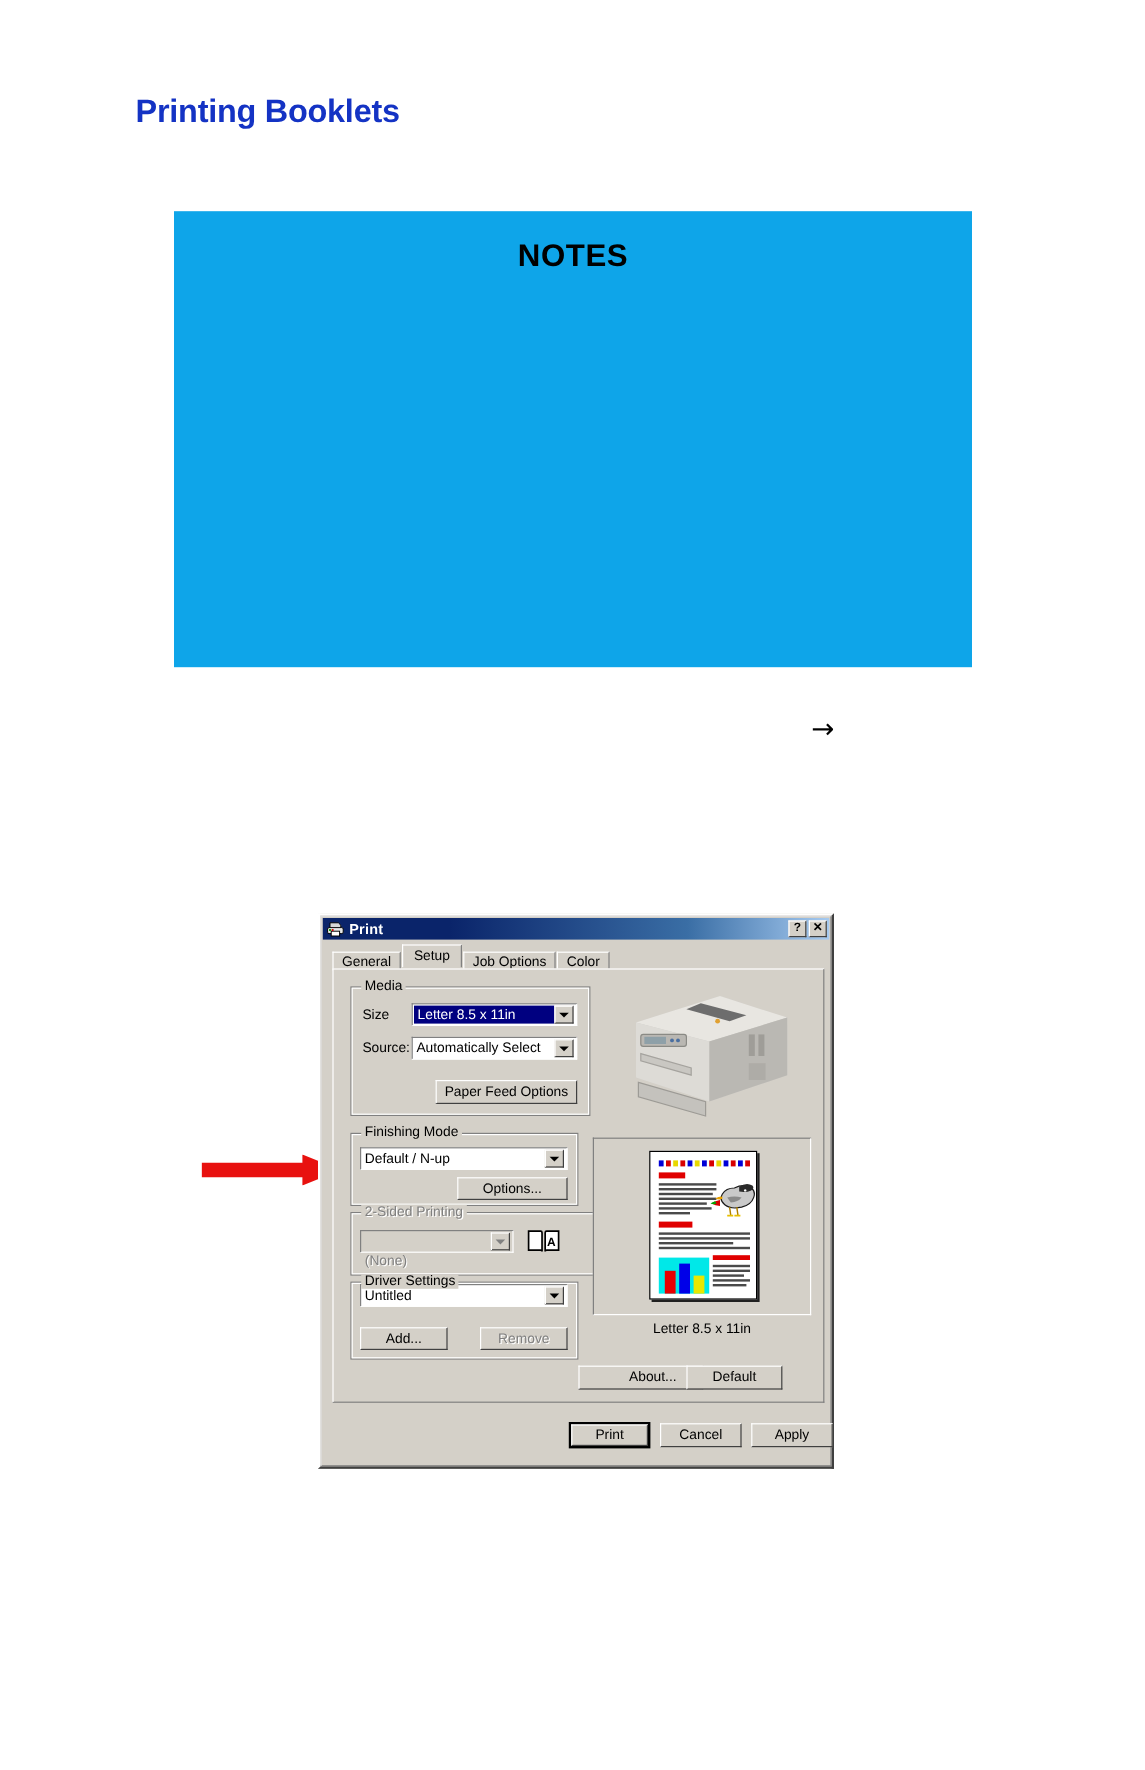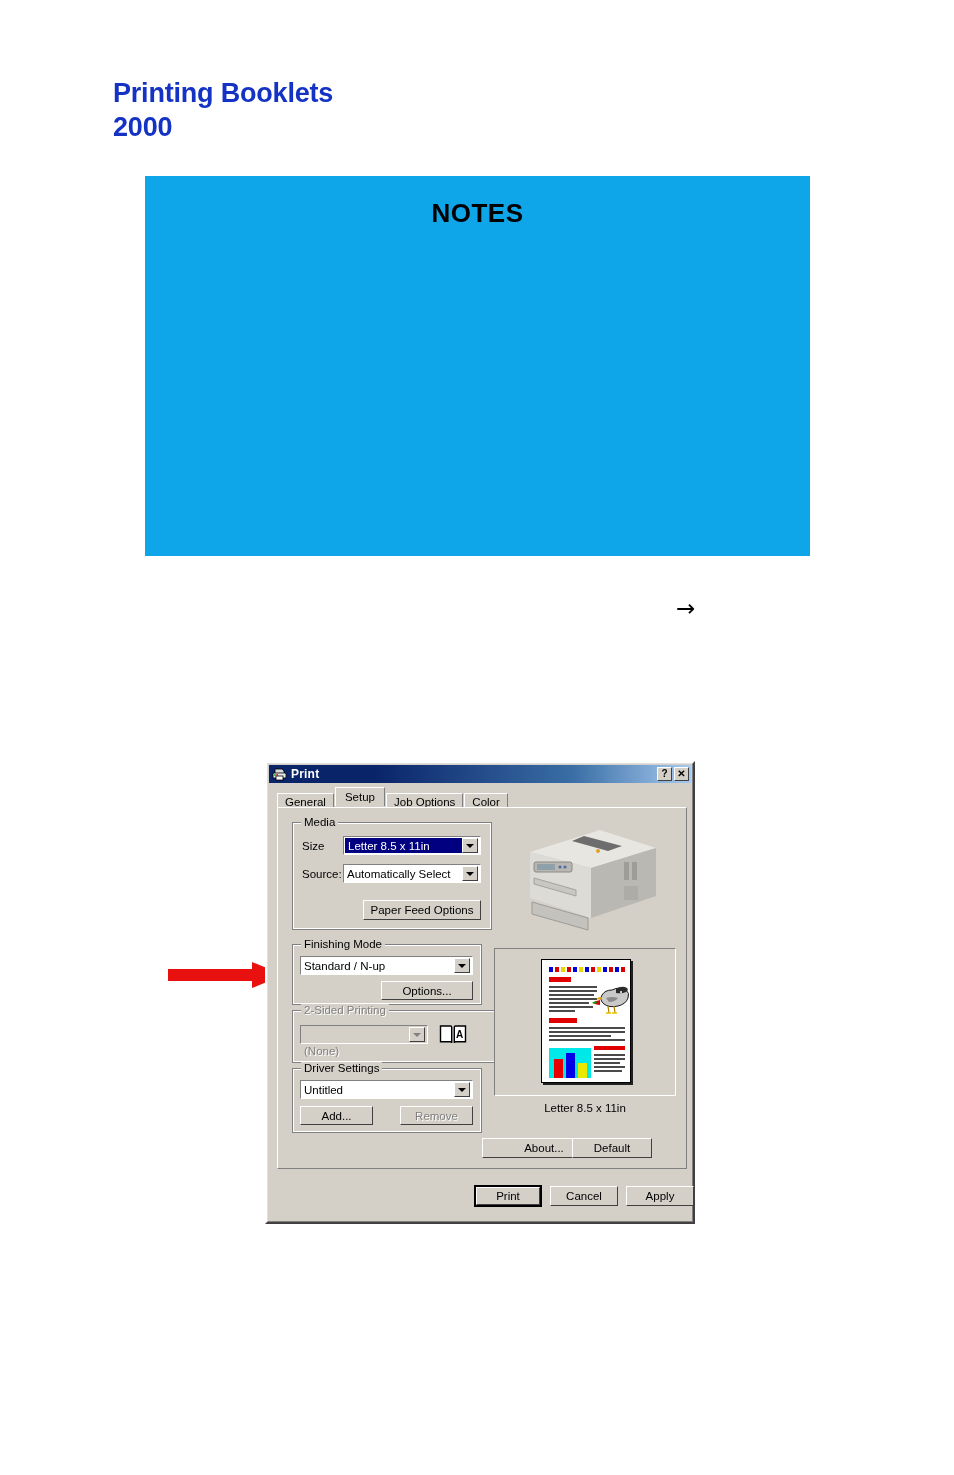--- a/index.html
+++ b/index.html
@@ -186,21 +186,20 @@
   .pv-sq { position:absolute; width:4px; height:5px; }
   .pv-bar { position:absolute; }
   .pv-line { position:absolute; height:2px; background:#707070; }
   .pv-line.dark { background:#4a4a4a; }
 </style>
 </head>
 <body>
 
 <div class="doc-title">
   <span>Printing Booklets</span>
-  <span class="line2">2000</span>
 </div>
 
 <div class="notes-box">
   <div class="notes-title">NOTES</div>
 </div>
 
 <div class="inline-arrow">→</div>
 
 <svg class="callout-arrow" viewBox="0 0 116 26">
   <path d="M0 7 H84 V0 L116 13 L84 26 V19 H0 Z" fill="#e8110f"></path>
@@ -248,21 +247,21 @@
         <span class="cbtn">
             <i class="tri"></i>
           </span>
       </div>
       <div class="btn" style="left:70px; top:77px; width:118px; height:20px;">Paper Feed Options</div>
     </div>
 
     <div class="grp" style="left:14px; top:136px; width:190px; height:61px;">
       <span class="grp-label">Finishing Mode</span>
       <div class="combo" style="left:7px; top:11px; width:173px;">
-        <span class="val">Standard / N-up</span>
+        <span class="val">Default / N-up</span>
         <span class="cbtn">
             <i class="tri"></i>
           </span>
       </div>
       <div class="btn" style="left:88px; top:36px; width:92px; height:19px;">Options...</div>
     </div>
 
     <div class="grp" style="left:14px; top:202px; width:206px; height:53px;">
       <span class="grp-label disabled">2-Sided Printing</span>
       <div class="combo disabled" style="left:7px; top:14px; width:128px;">
@@ -273,21 +272,21 @@
       </div>
       <svg class="book-icon" style="left:146px; top:12px;" width="28" height="22" viewBox="0 0 28 22">
         <path d="M1.5 3 h10 q1.2 0 1.2 1.2 V20 q0-1.2-1.2-1.2 H1.5 Z" fill="#ffffff" stroke="#000" stroke-width="1.4"></path>
         <path d="M26.5 3 h-10 q-1.2 0-1.2 1.2 V20 q0-1.2 1.2-1.2 h10 Z" fill="#ffffff" stroke="#000" stroke-width="1.4"></path>
         <text x="20.5" y="15" font-size="10" font-weight="bold" text-anchor="middle" font-family="Liberation Sans, sans-serif" fill="#000">A</text>
       </svg>
     </div>
 
     <div class="grp" style="left:14px; top:260px; width:190px; height:65px;">
       <span class="grp-label">Driver Settings</span>
-      <div class="combo" style="left:7px; top:11px; width:173px;">
+      <div class="combo" style="left:7px; top:1px; width:173px;">
         <span class="val">Untitled</span>
         <span class="cbtn">
             <i class="tri"></i>
           </span>
       </div>
       <div class="btn" style="left:7px; top:37px; width:73px; height:19px;">Add...</div>
       <div class="btn disabled" style="left:107px; top:37px; width:73px; height:19px;">Remove</div>
     </div>
 
     <svg style="position:absolute; left:218px; top:10px;" width="180" height="118" viewBox="0 0 180 118">

